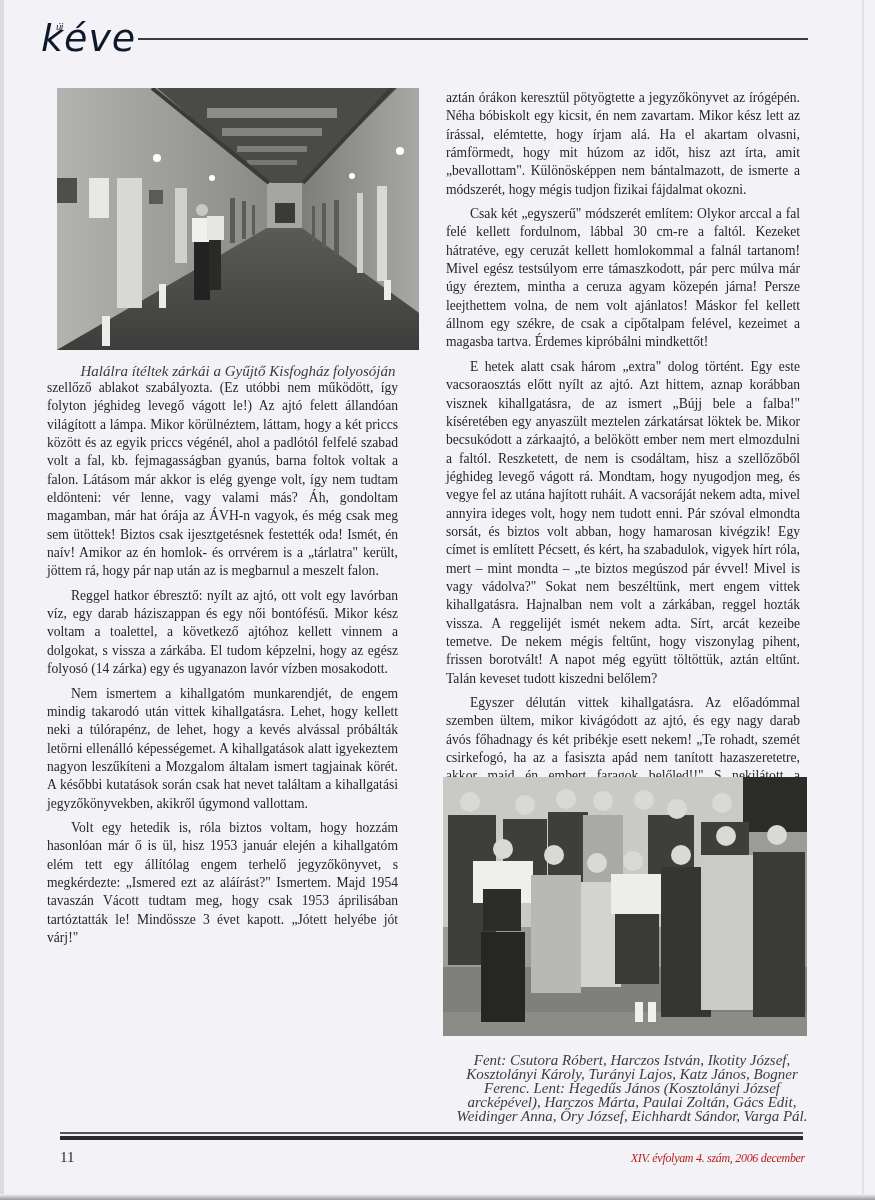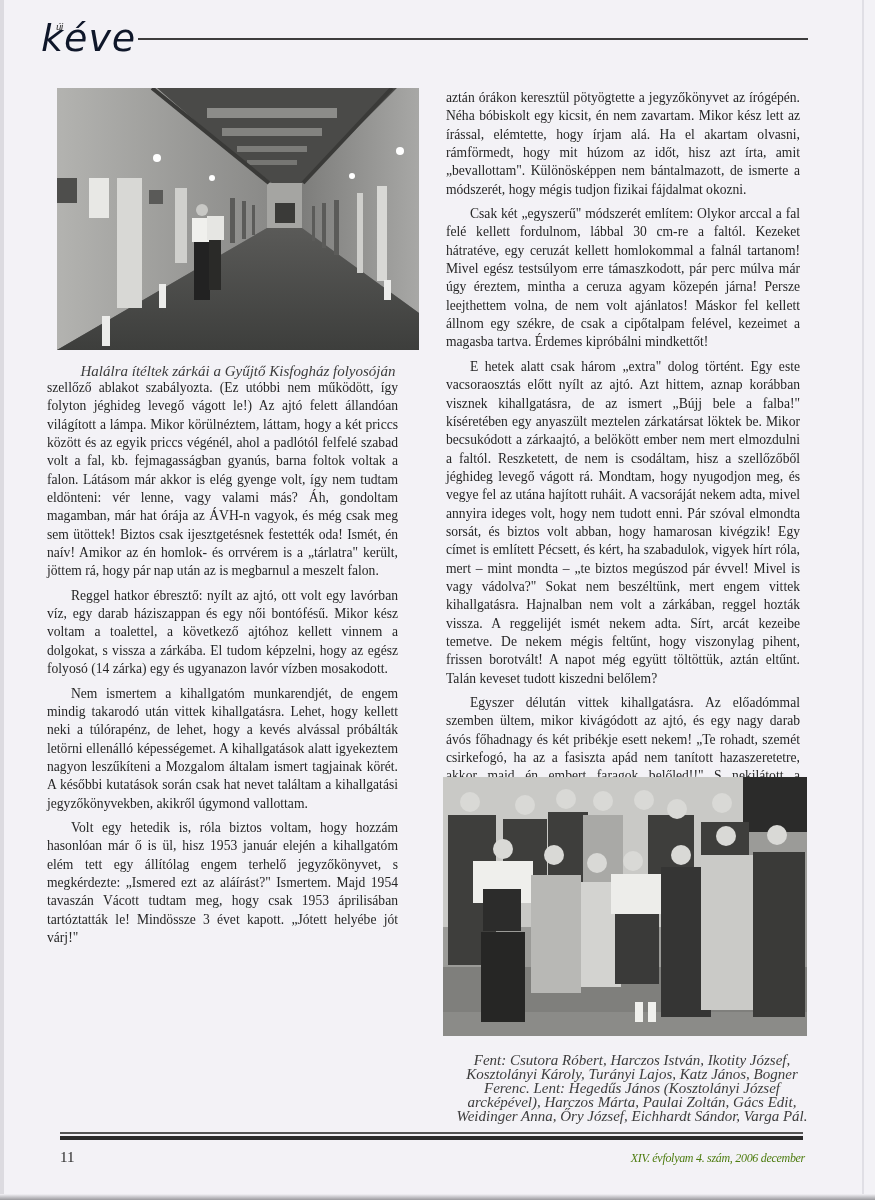--- a/index.html
+++ b/index.html
@@ -34,21 +34,21 @@
   .column { position: absolute; font-size: 13.6px; line-height: 18.35px; text-align: justify; color: #262626; }
   .col-left { left: 41px; top: 373px; width: 363px; }
   .col-right { left: 440px; top: 83px; width: 366px; }
   .column p { margin: 6px; text-indent: 0; }
   .column p.indent { text-indent: 24px; }
 
   
   .footer-rule-thin { position: absolute; left: 60px; top: 1132px; width: 743px; height: 2px; background: #555; }
   .footer-rule-thick { position: absolute; left: 60px; top: 1136px; width: 743px; height: 4px; background: #2b2b2b; }
   .page-number { position: absolute; left: 60px; top: 1149px; font-size: 15px; color: #2a2a2a; }
-  .issue-info { position: absolute; right: 70px; top: 1151px; font-size: 12px; font-style: italic; color: #4d7c0f; letter-spacing: -0.3px; }
+  .issue-info { position: absolute; right: 70px; top: 1151px; font-size: 12px; font-style: italic; color: #b91c1c; letter-spacing: -0.3px; }
 </style>
 </head>
 <body>
 
 <div class="page-edge-left"></div>
 <div class="page-edge-right"></div>
 
 <div class="masthead">
   <span class="logo-small">új</span>
   <span class="logo-main">kéve</span>

